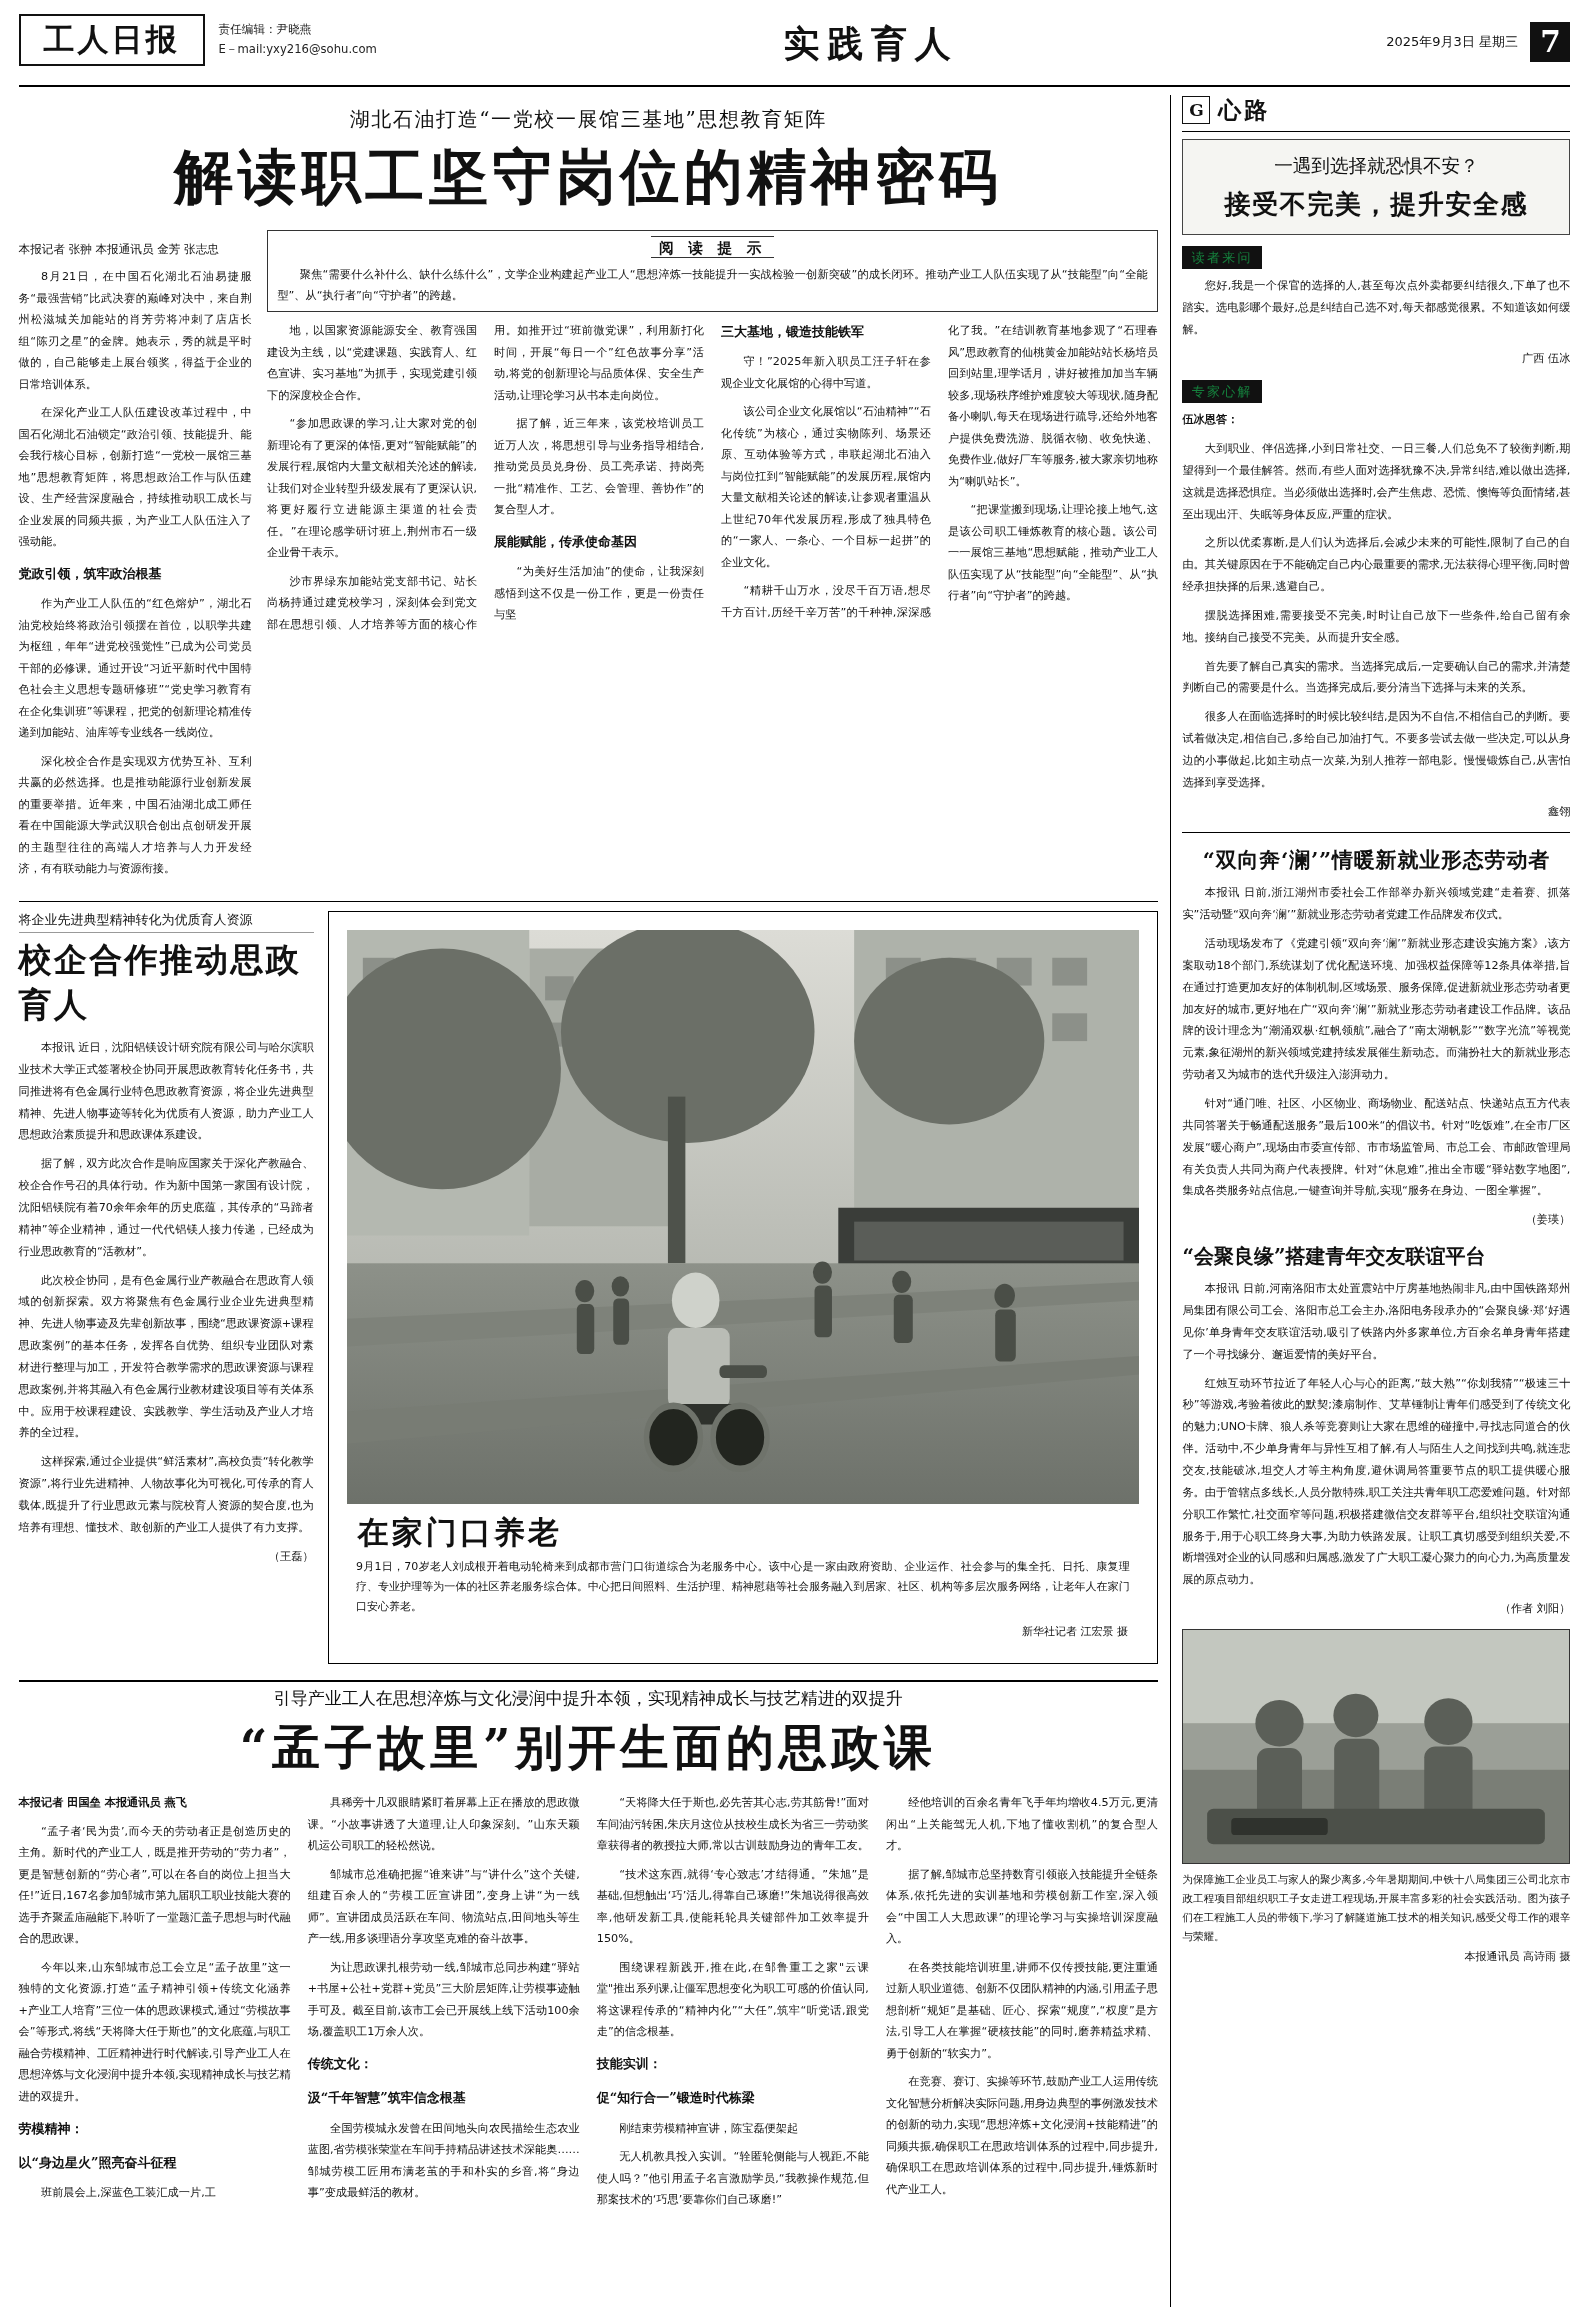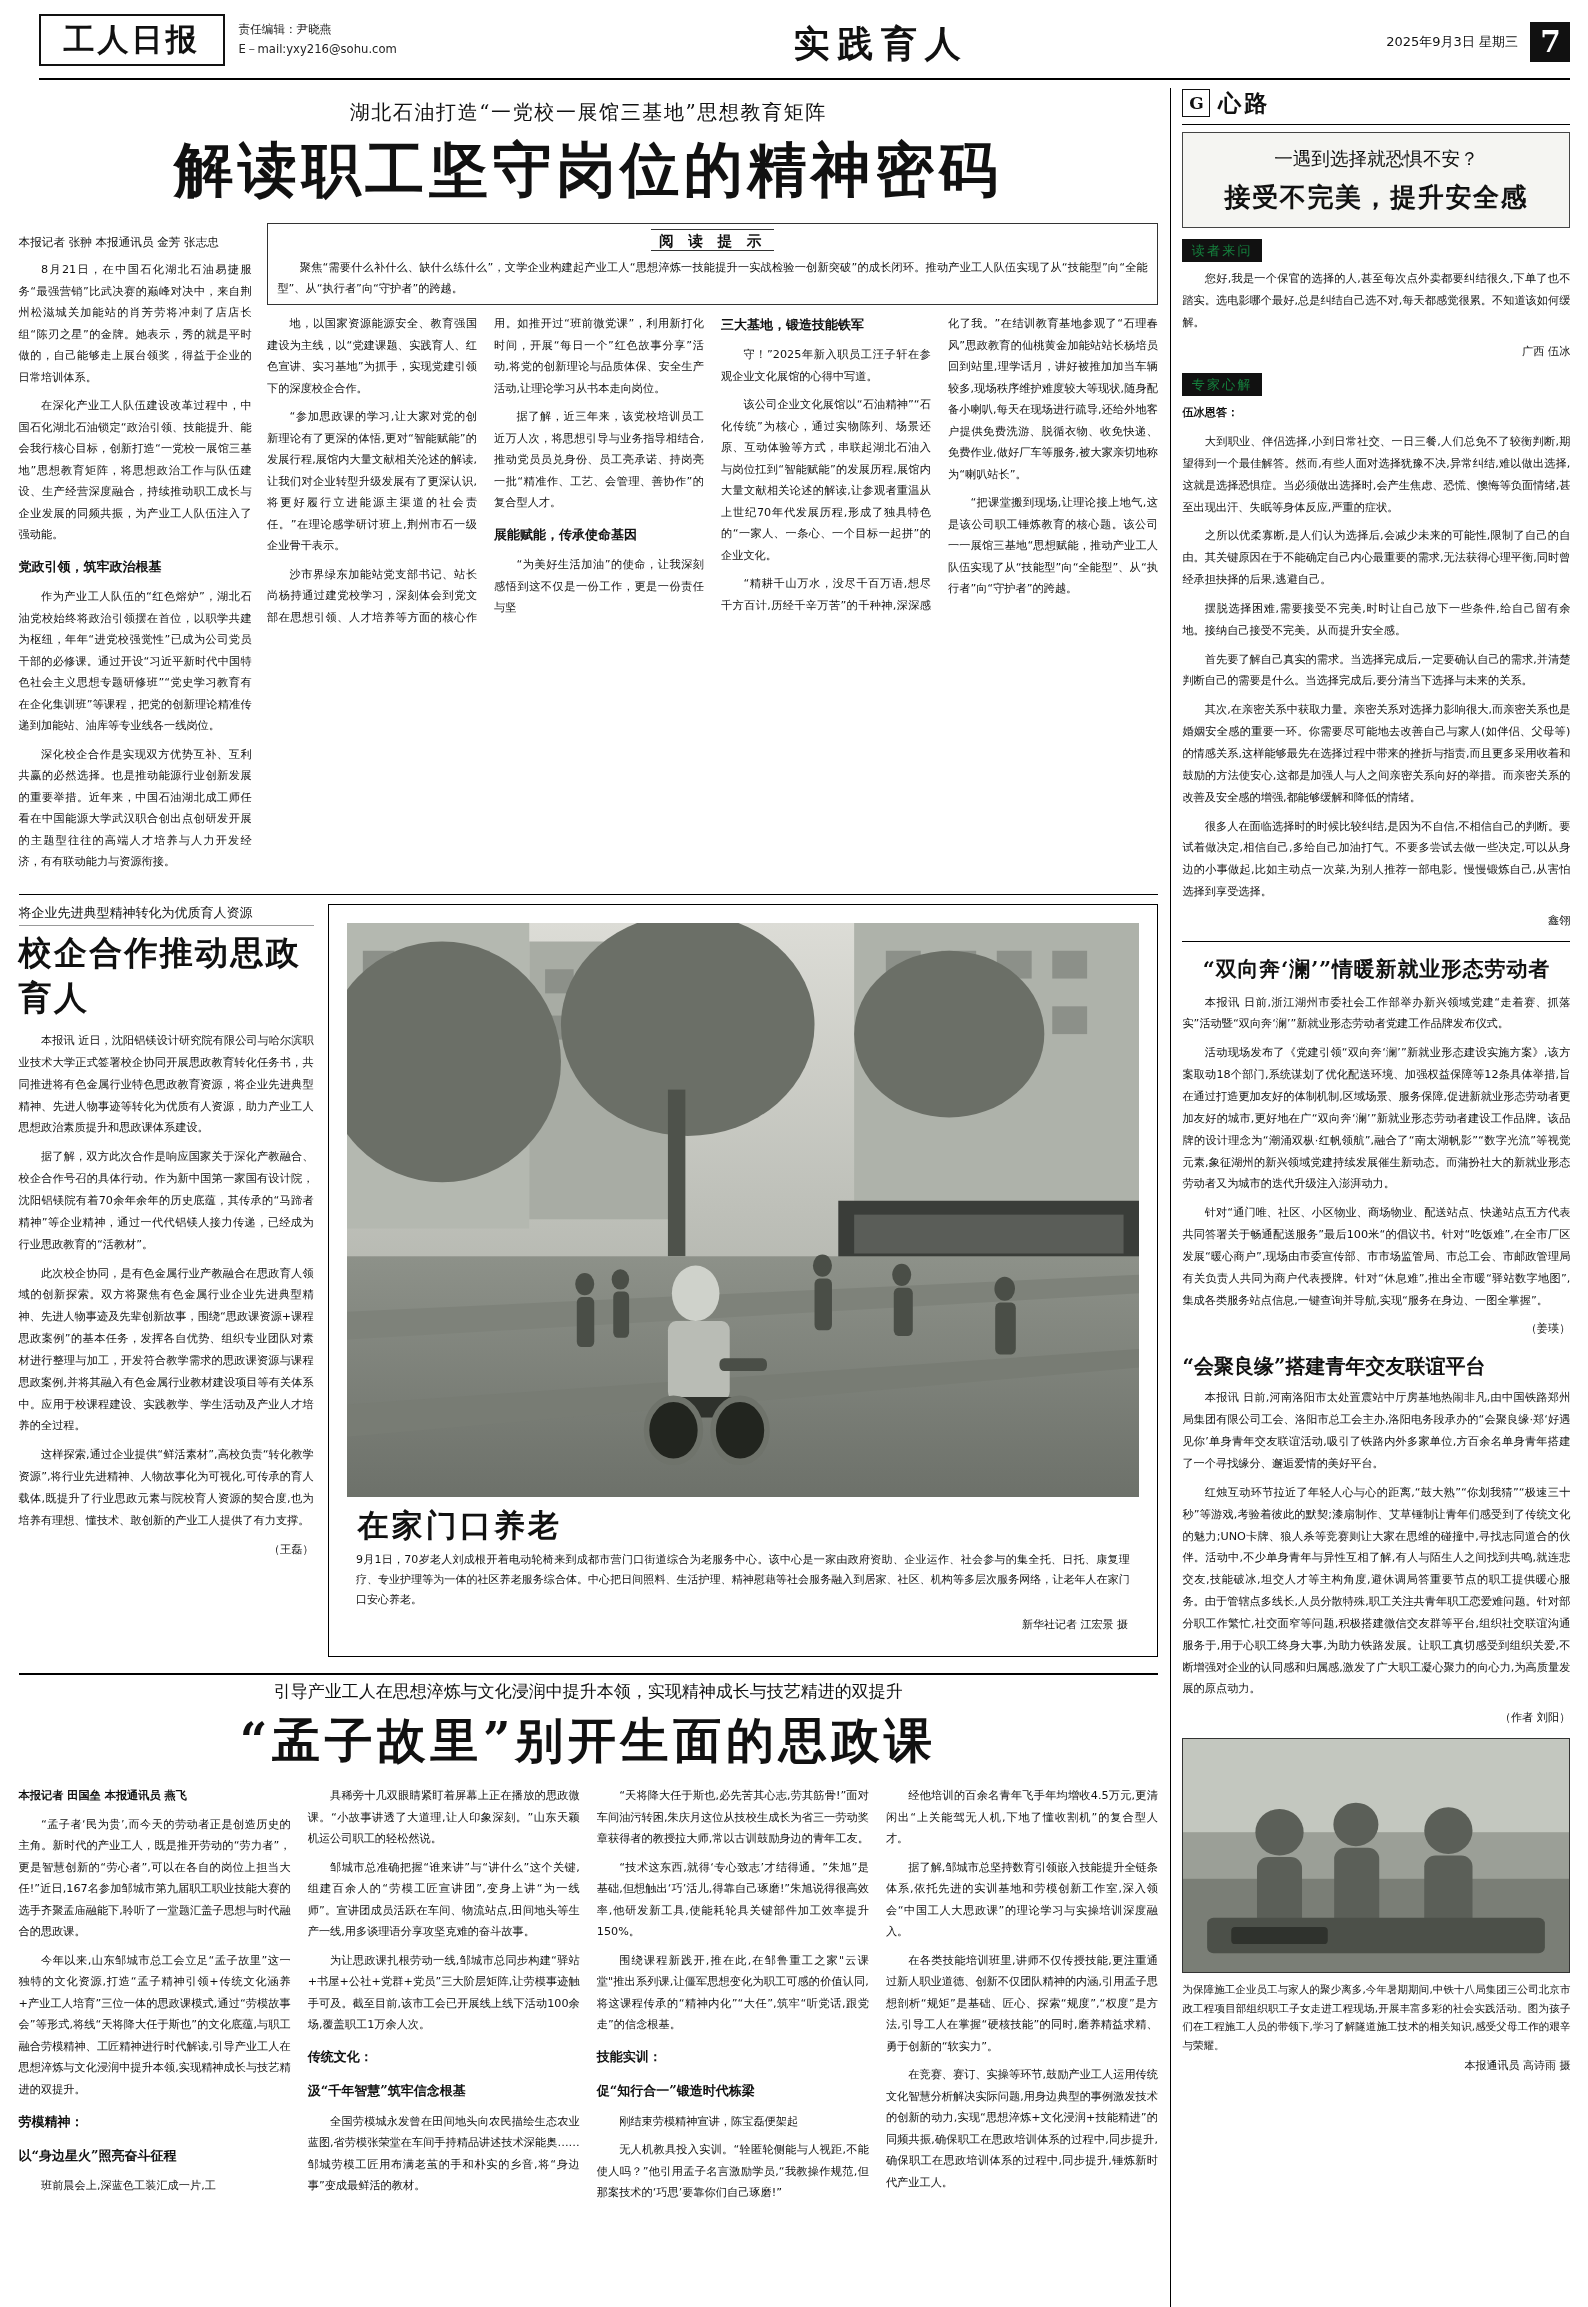--- a/index.html
+++ b/index.html
@@ -1,19 +1,19 @@
 <!DOCTYPE html>
 <html style="font-size:12.4px"><head>
 <meta charset="utf-8">
 <style>
   html,body{margin:0;padding:0;background:#fff;}
   body{width:1589px;height:2307px;font-family:"DejaVu Sans","Liberation Sans",sans-serif;color:#111;}
   .page{width:1589px;height:2307px;position:relative;box-sizing:border-box;padding:14px 18.6px 7.8px 18.6px;}
   
-  .masthead{display:flex;align-items:flex-start;border-bottom:2.3px solid #000;padding-bottom:9px;margin-left:20px;}
+  .masthead{display:flex;align-items:flex-start;border-bottom:2.3px solid #000;padding-bottom:16px;}
   .logo-box{width:186px;flex:0 0 186px;}
   .logo{border:2.3px solid #111;height:48px;display:flex;align-items:center;justify-content:center;
         font-size:31px;font-weight:bold;letter-spacing:3.1px;font-family:"DejaVu Serif","Liberation Serif",serif;}
   .editor-meta{flex:0 0 279px;font-size:11.6px;line-height:1.7;padding-left:14px;padding-top:6.2px;color:#222;}
   .mast-title{flex:1;text-align:center;font-size:36px;font-weight:bold;letter-spacing:7.8px;
               font-family:"DejaVu Serif","Liberation Serif",serif;padding-top:6.2px;}
   .mast-right{flex:0 0 326px;display:flex;align-items:center;justify-content:flex-end;gap:12.4px;padding-top:7.8px;}
   .mast-date{font-size:13px;}
   .pagenum{width:40px;height:40px;background:#111;color:#fff;font-size:29.5px;font-weight:bold;
            display:flex;align-items:center;justify-content:center;font-family:"DejaVu Serif",serif;}
@@ -297,21 +297,20 @@
         <div class="r-sign">广西  伍冰</div>
       </div>
 
       <div class="tag">专家心解</div>
       <div class="r-txt">
         <p style="text-indent:0;font-weight:bold;">伍冰恩答：</p>
         <p>大到职业、伴侣选择,小到日常社交、一日三餐,人们总免不了较衡判断,期望得到一个最佳解答。然而,有些人面对选择犹豫不决,异常纠结,难以做出选择,这就是选择恐惧症。当必须做出选择时,会产生焦虑、恐慌、懊悔等负面情绪,甚至出现出汗、失眠等身体反应,严重的症状。</p>
         <p>之所以优柔寡断,是人们认为选择后,会减少未来的可能性,限制了自己的自由。其关键原因在于不能确定自己内心最重要的需求,无法获得心理平衡,同时曾经承担抉择的后果,逃避自己。</p>
         <p>摆脱选择困难,需要接受不完美,时时让自己放下一些条件,给自己留有余地。接纳自己接受不完美。从而提升安全感。</p>
         <p>首先要了解自己真实的需求。当选择完成后,一定要确认自己的需求,并清楚判断自己的需要是什么。当选择完成后,要分清当下选择与未来的关系。</p>
-        <p>其次,在亲密关系中获取力量。亲密关系对选择力影响很大,而亲密关系也是婚姻安全感的重要一环。你需要尽可能地去改善自己与家人(如伴侣、父母等)的情感关系,这样能够最先在选择过程中带来的挫折与指责,而且更多采用收着和鼓励的方法使安心,这都是加强人与人之间亲密关系向好的举措。而亲密关系的改善及安全感的增强,都能够缓解和降低的情绪。</p>
         <p>很多人在面临选择时的时候比较纠结,是因为不自信,不相信自己的判断。要试着做决定,相信自己,多给自己加油打气。不要多尝试去做一些决定,可以从身边的小事做起,比如主动点一次菜,为别人推荐一部电影。慢慢锻炼自己,从害怕选择到享受选择。</p>
         <div class="r-sign">鑫翎</div>
       </div>
 
       <div class="rule"></div>
 
       <div class="r-head">“双向奔‘澜’”情暖新就业形态劳动者</div>
       <div class="r-txt">
         <p>本报讯  日前,浙江湖州市委社会工作部举办新兴领域党建“走着赛、抓落实”活动暨“双向奔‘澜’”新就业形态劳动者党建工作品牌发布仪式。</p>
         <p>活动现场发布了《党建引领“双向奔‘澜’”新就业形态建设实施方案》,该方案取动18个部门,系统谋划了优化配送环境、加强权益保障等12条具体举措,旨在通过打造更加友好的体制机制,区域场景、服务保障,促进新就业形态劳动者更加友好的城市,更好地在广“双向奔‘澜’”新就业形态劳动者建设工作品牌。该品牌的设计理念为“潮涌双枞·红帆领航”,融合了“南太湖帆影”“数字光流”等视觉元素,象征湖州的新兴领域党建持续发展催生新动态。而蒲扮社大的新就业形态劳动者又为城市的迭代升级注入澎湃动力。</p>

